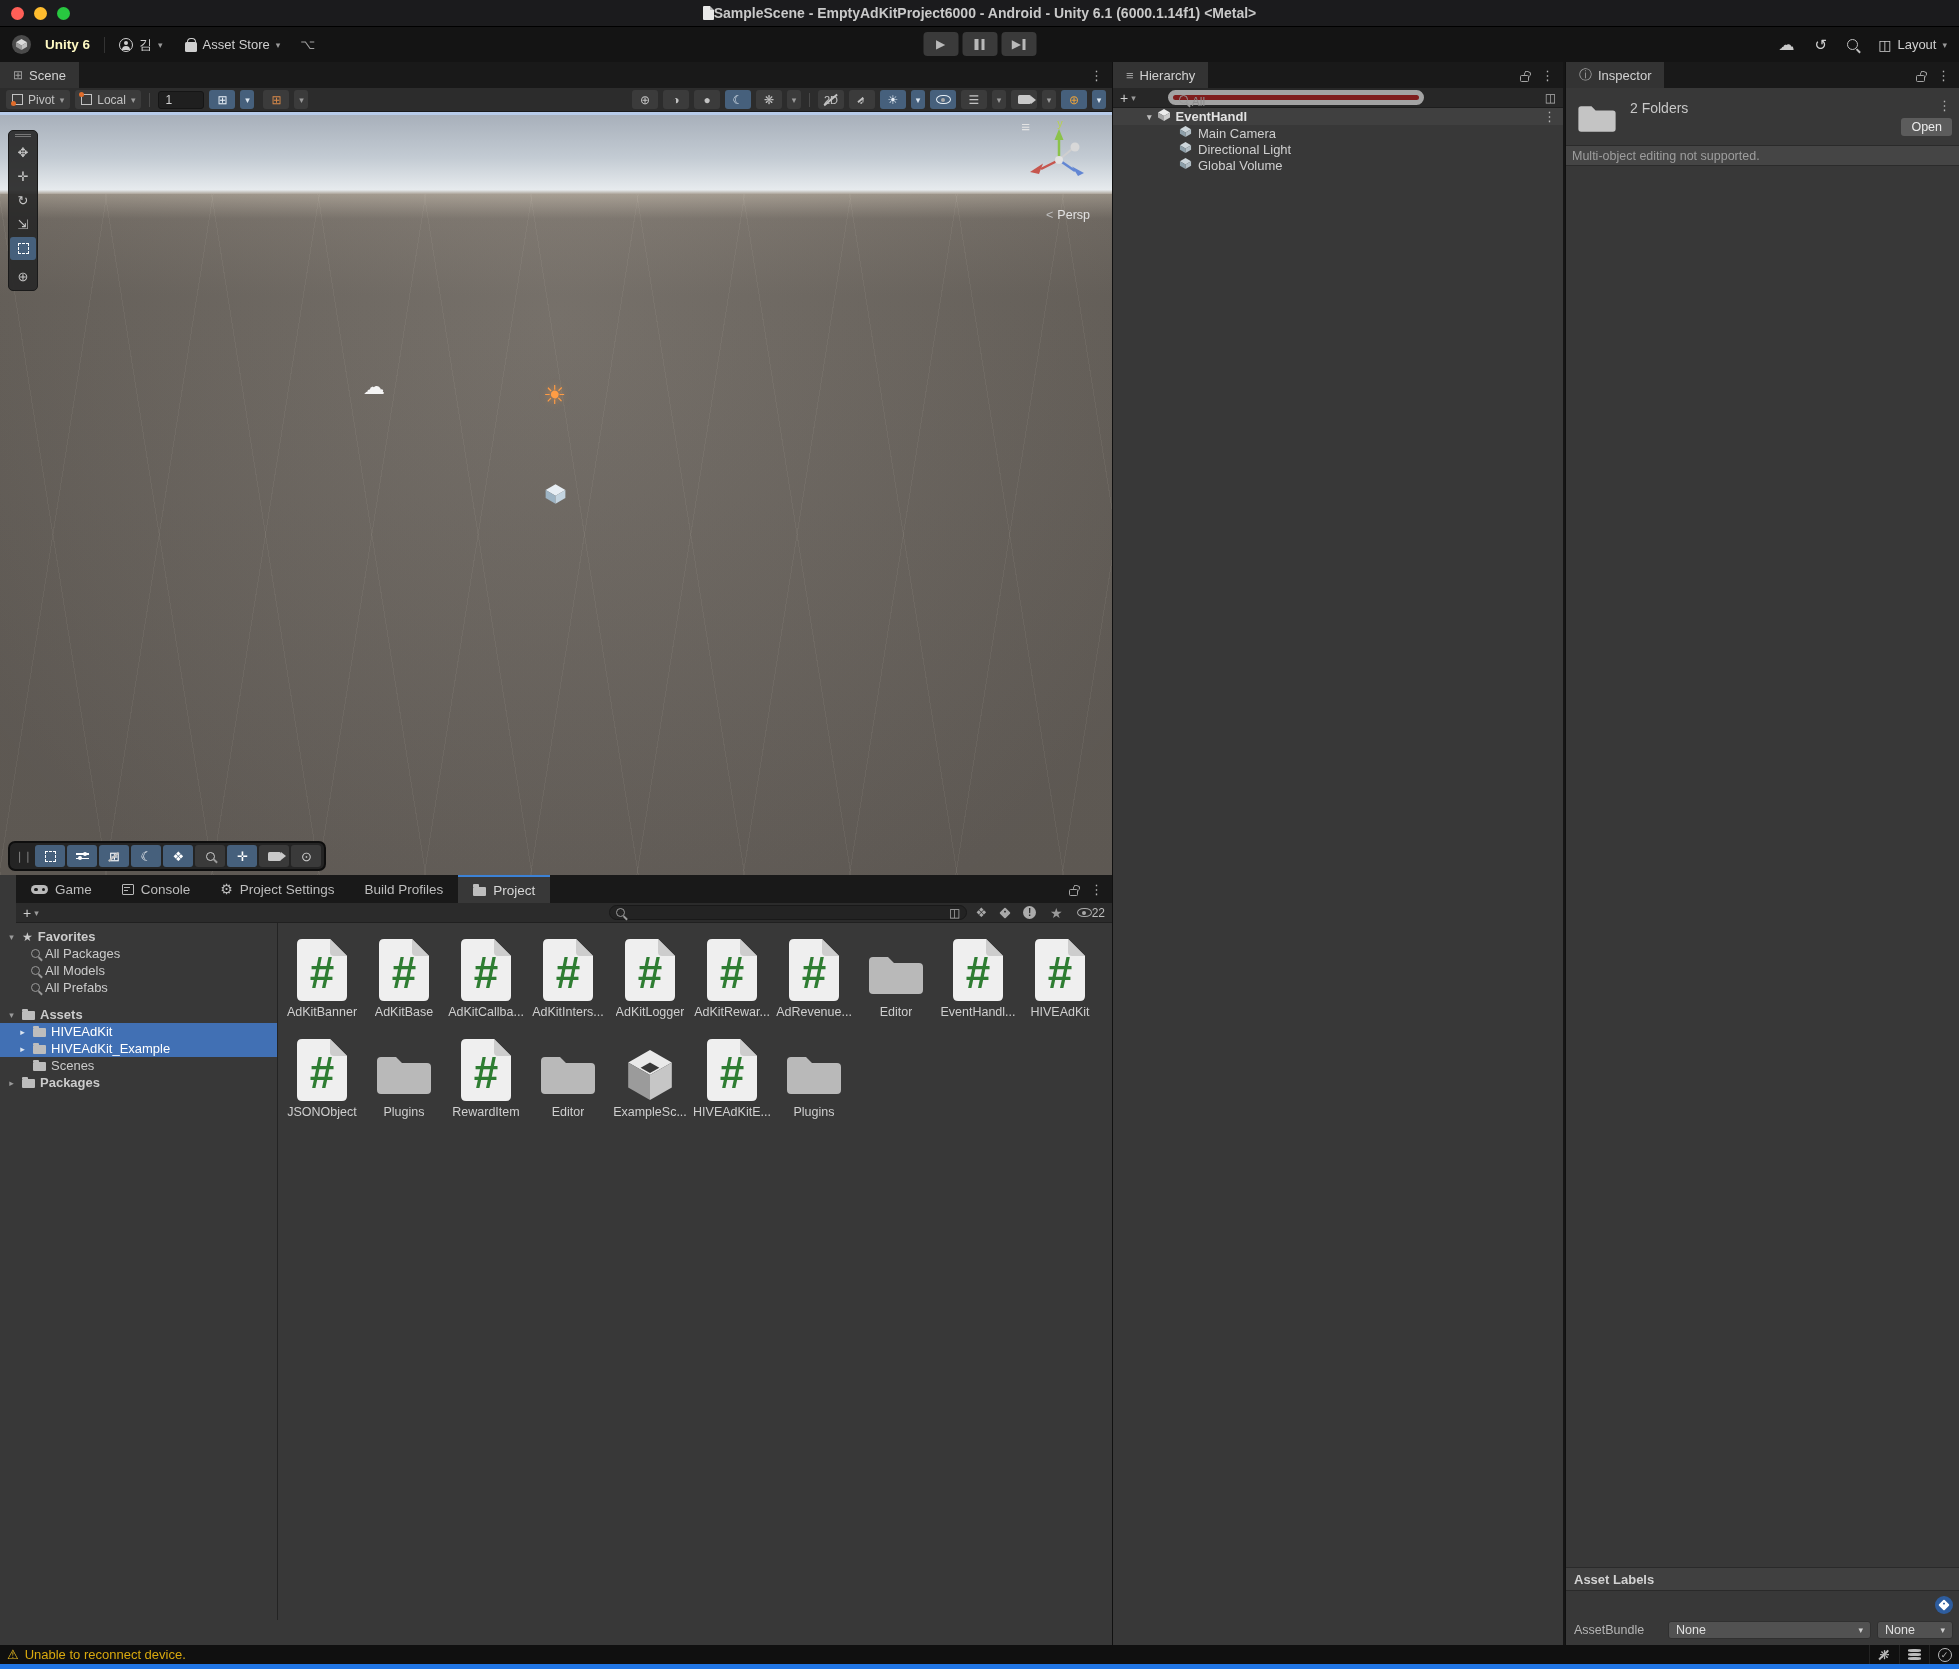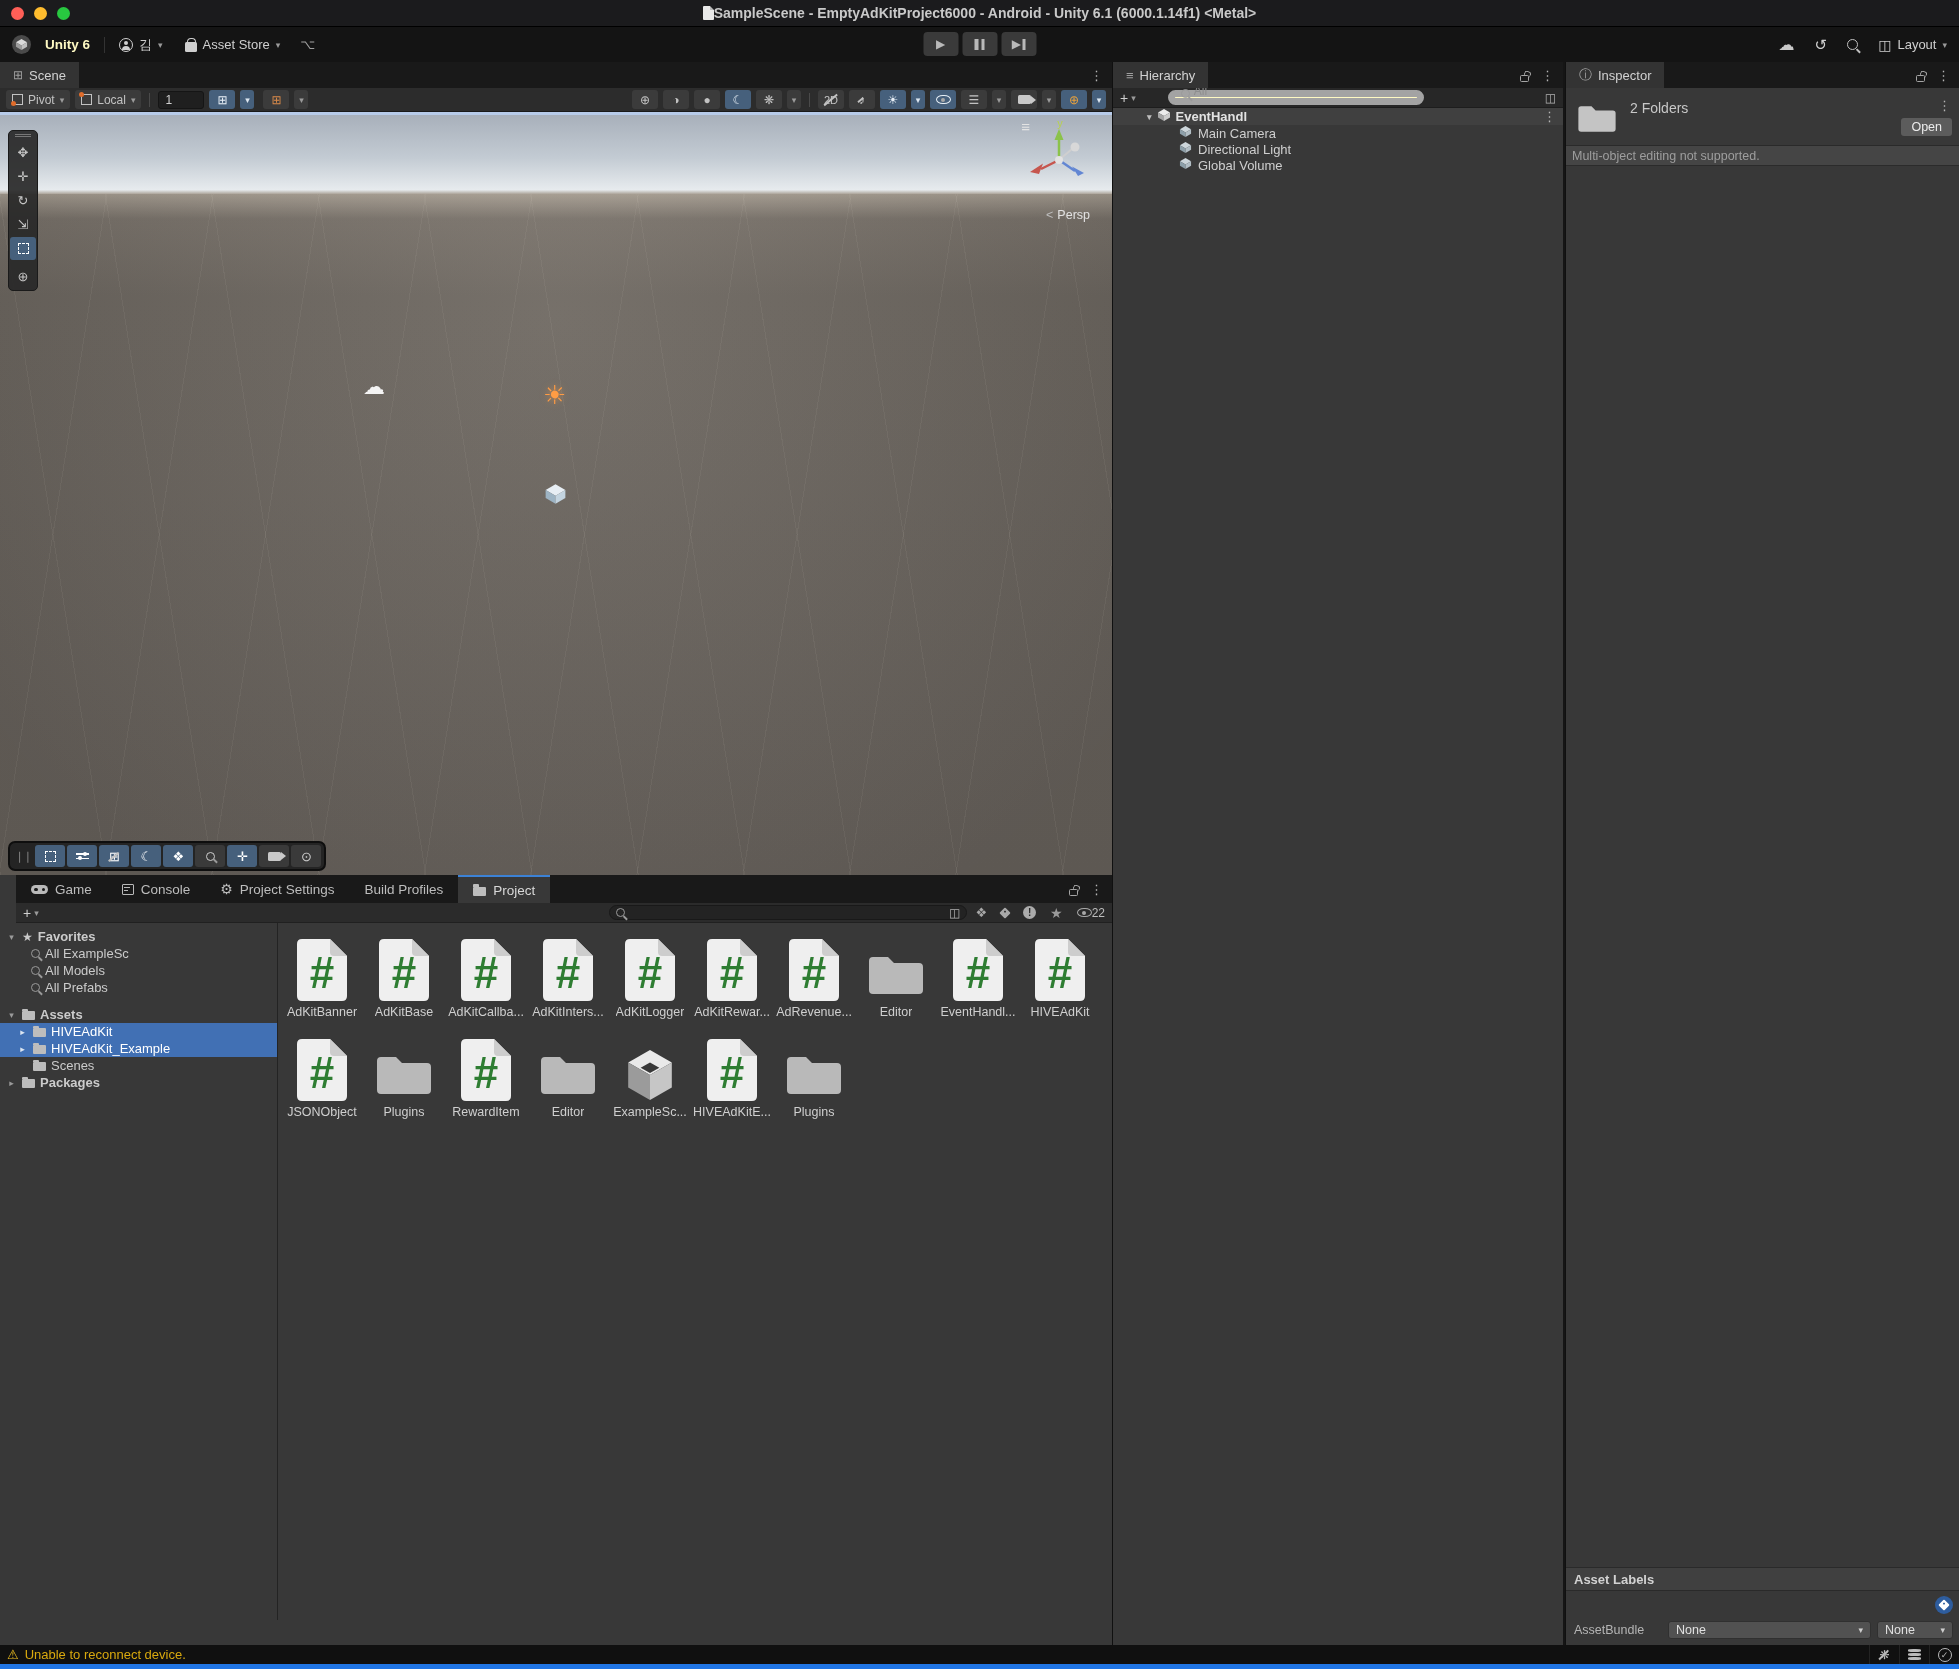--- a/index.html
+++ b/index.html
@@ -138,21 +138,21 @@
   .gi-icon { height:70px; display:flex; align-items:flex-end; justify-content:center; }
   .gi-label { font-size:12.5px; color:#cfcfcf; margin-top:3px; max-width:80px; overflow:hidden; }
 
   .breadcrumb { position:absolute; left:278px; right:0; bottom:0; height:25px; background:#2e2e2e; border-top:1px solid #232323; display:flex; align-items:center; gap:7px; padding:0 9px; font-size:13px; color:#cbcbcb; }
   .zoom-slider { margin-left:auto; width:64px; height:2px; background:#5a5a5a; border-radius:1px; position:relative; margin-right:14px; }
   .zoom-slider::after { content:""; position:absolute; left:36px; top:-4.5px; width:11px; height:11px; border-radius:50%; background:#9a9a9a; }
 
   
   .hier-panel { position:absolute; left:1112px; top:62px; width:451px; height:1583px; background:#383838; border-left:1px solid #101010; }
   .panel-toolbar { height:20px; background:#272727; border-bottom:1px solid #1d1d1d; display:flex; align-items:center; padding:0 7px; gap:6px; }
-  .hier-search { width:256px; height:15px; background:#fef9c3; border:7px solid #a3a3a3; border-radius:8px; display:flex; align-items:flex-end; padding:0 6px; gap:4px; margin-left:26px; font-size:12px; color:#8e8e8e; }
+  .hier-search { width:256px; height:15px; background:#7f1d1d; border:5px solid #a3a3a3; border-radius:8px; display:flex; align-items:flex-start; padding:0 6px; gap:4px; margin-left:26px; font-size:12px; color:#8e8e8e; }
   .hier-tree { font-size:13px; color:#cfcfcf; }
   .h-root { height:17px; background:#404040; display:flex; align-items:center; gap:5px; padding-left:34px; font-weight:bold; color:#e2e2e2; }
   .h-root .kebab { margin-left:auto; margin-right:7px; font-weight:normal; }
   .h-child { height:16px; display:flex; align-items:center; gap:6px; padding-left:66px; }
 
   
   .insp-panel { position:absolute; left:1565px; top:62px; width:394px; height:1583px; background:#383838; border-left:1px solid #101010; }
   .insp-header { height:58px; position:relative; border-bottom:1px solid #2a2a2a; }
   .insp-title { position:absolute; left:64px; top:12px; font-size:14px; color:#c8c8c8; }
   .insp-kebab { position:absolute; right:8px; top:10px; }
@@ -488,21 +488,21 @@
   <div class="bp-content">
     <div class="proj-tree">
       <div class="tree-row hdr lvl0">
         <span class="tw">▾</span>
         <span class="star-icon">★</span>
         <span class="tr-label">Favorites</span>
       </div>
       <div id="fav-list">
           <div class="tree-row lvl1">
       <span class="mag"></span>
-      <span class="tr-label">All ExampleSc</span>
+      <span class="tr-label">All Packages</span>
           </div>
           <div class="tree-row lvl1">
       <span class="mag"></span>
       <span class="tr-label">All Models</span>
           </div>
           <div class="tree-row lvl1">
       <span class="mag"></span>
       <span class="tr-label">All Prefabs</span>
           </div>
         </div>

